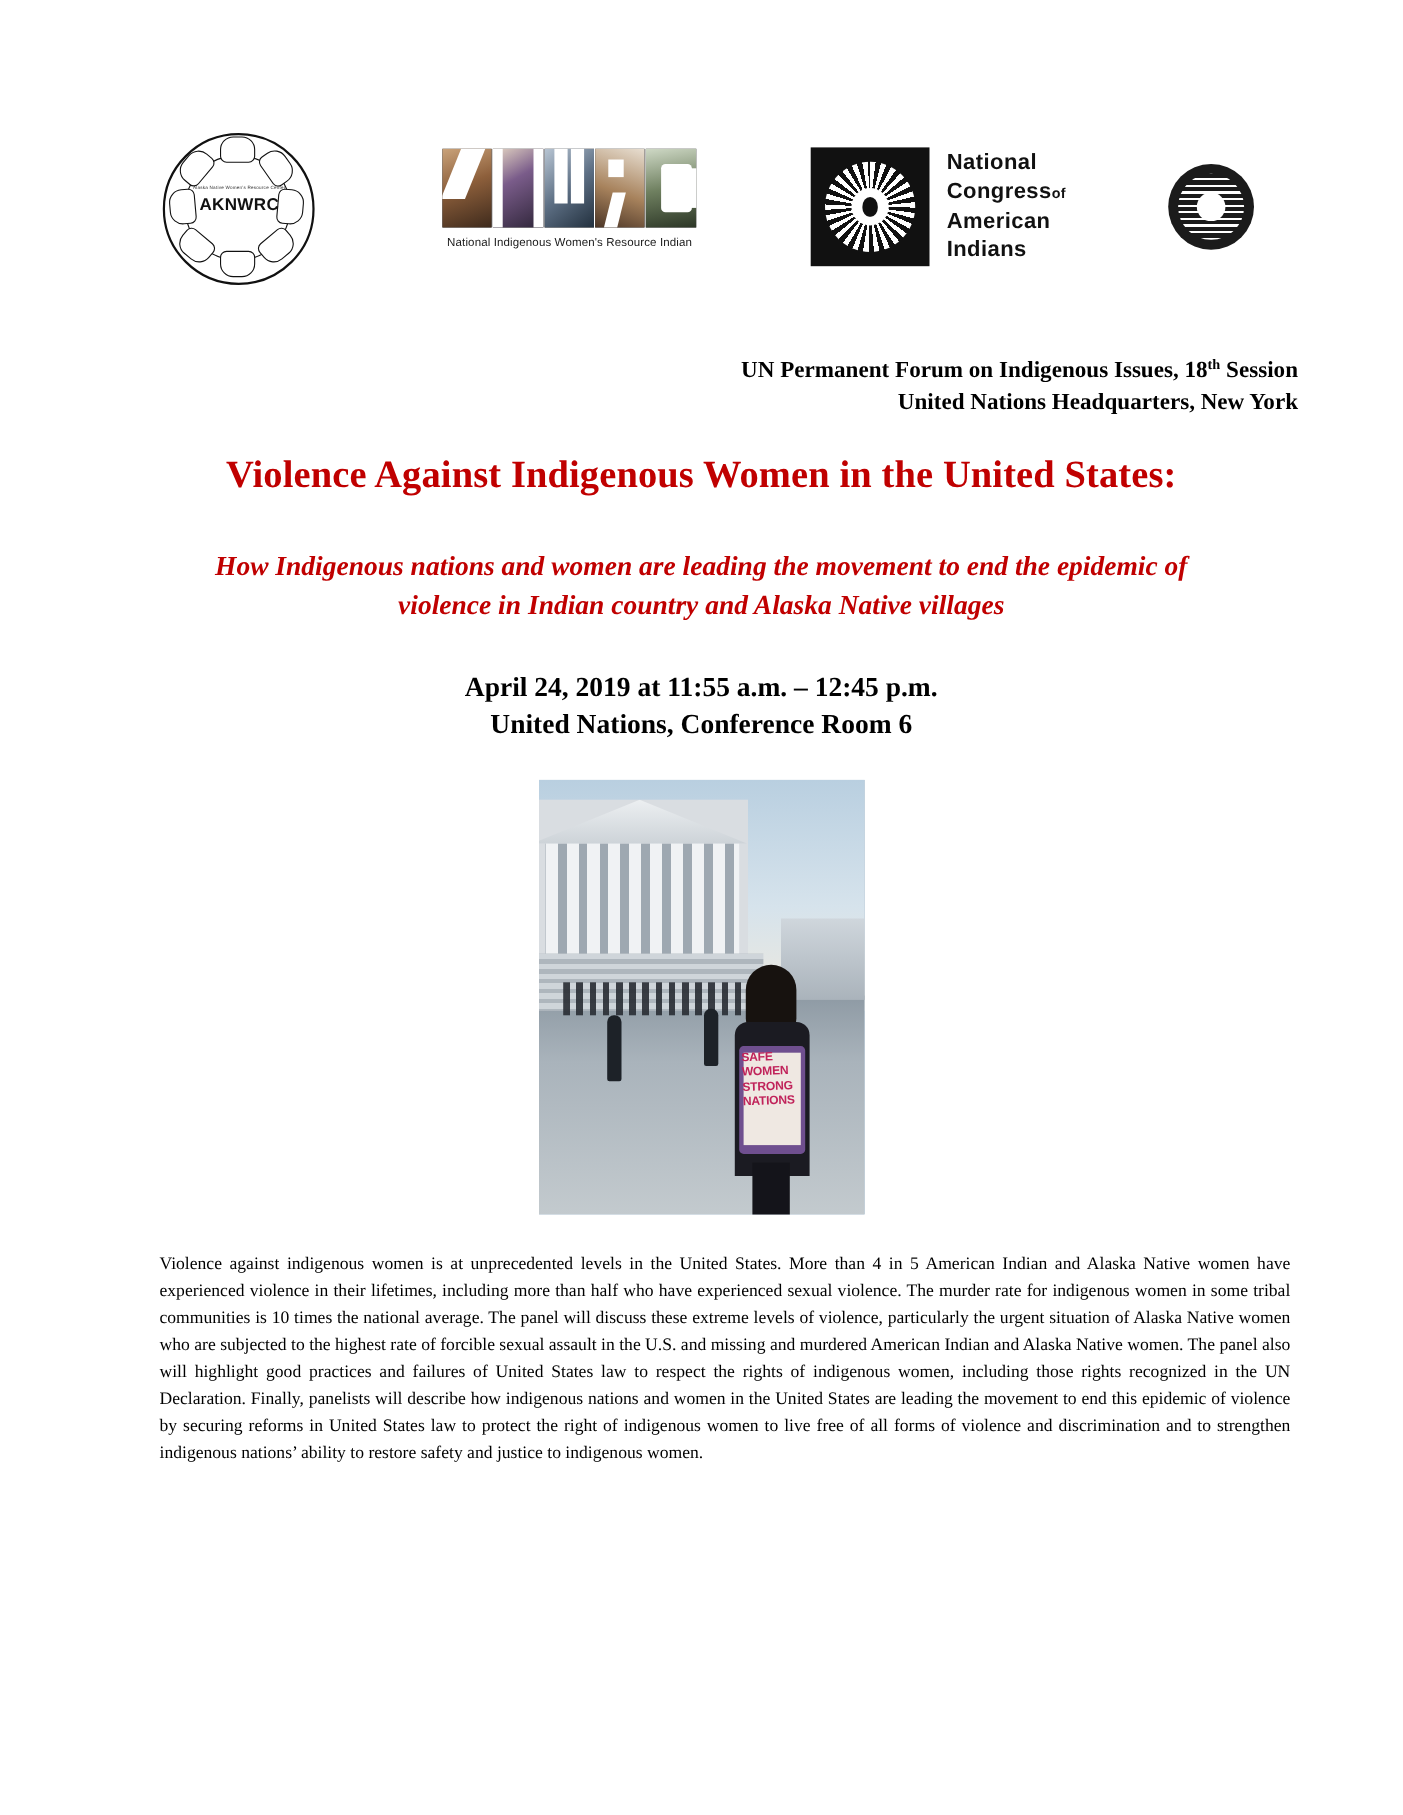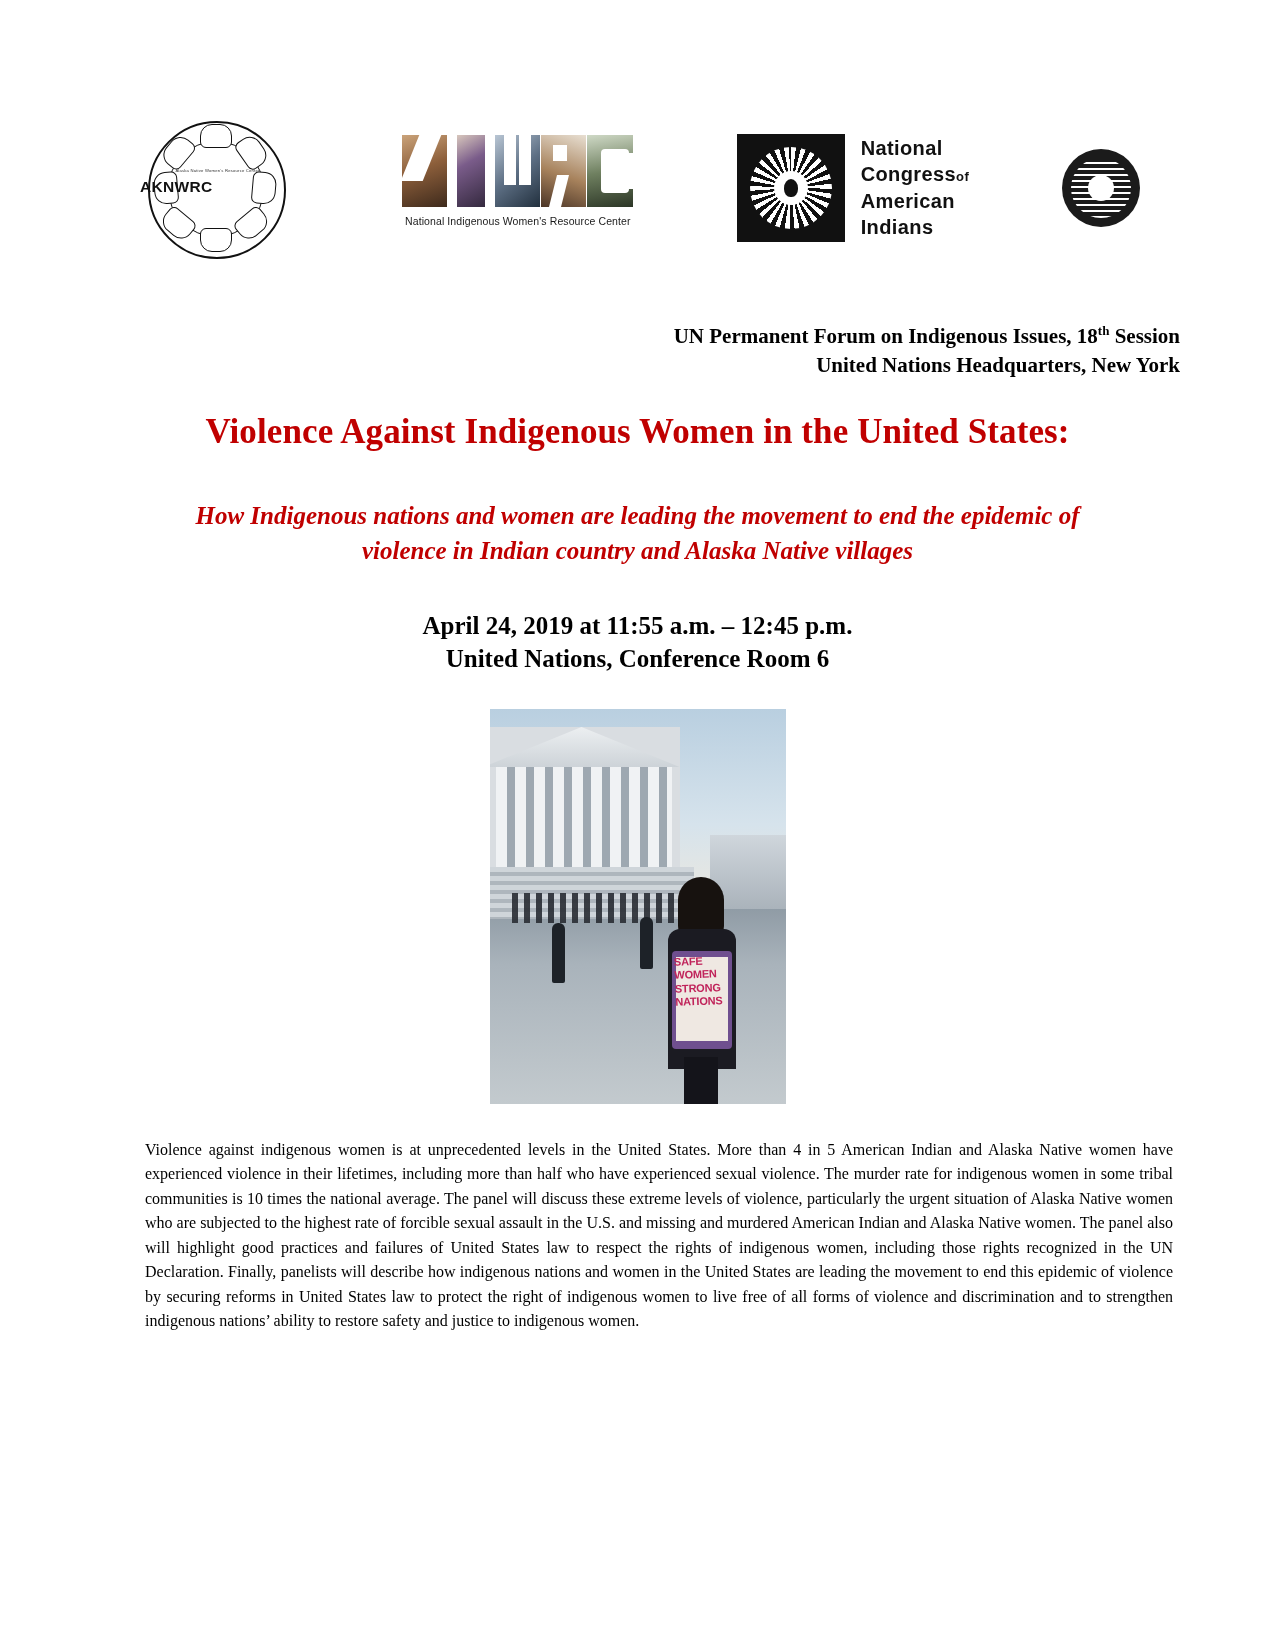--- a/index.html
+++ b/index.html
@@ -59,20 +59,21 @@
     position: absolute;
     width: 30px; height: 22px;
     border: 1.6px solid #111;
     border-radius: 12px 12px 6px 6px;
     background: #fff;
   }
   .aknwrc .label {
     position: absolute;
     left: 0; right: 0;
     top: 60px;
+    text-align: center;
     font-family: "Liberation Sans", sans-serif;
     font-size: 15.5px;
     font-weight: bold;
     letter-spacing: 0.3px;
     color: #111;
   }
   .aknwrc .sublabel {
     position: absolute;
     left: 0; right: 0;
     top: 50px;
@@ -450,21 +451,21 @@
           <i></i>
           <div class="cut" style="left:12px; top:10px; width:14px; height:16px;"></div>
           <div class="cut" style="left:12px; top:40px; width:12px; height:32px; transform:skewX(-14deg);"></div>
         </div>
         <div class="glyph g5">
           <i></i>
           <div class="cut" style="left:14px; top:14px; width:28px; height:44px; border-radius:4px;"></div>
           <div class="cut" style="right:-4px; top:18px; width:16px; height:36px;"></div>
         </div>
       </div>
-      <div class="tagline">National Indigenous Women's Resource Center</div>
+      <div class="tagline">National Indigenous Women's Resource Indian</div>
     </div>
 
     <div class="ncai">
       <div class="mark">
         <div class="sun"></div>
         <div class="core"></div>
       </div>
       <div class="words">
         <div>National</div>
         <div>

